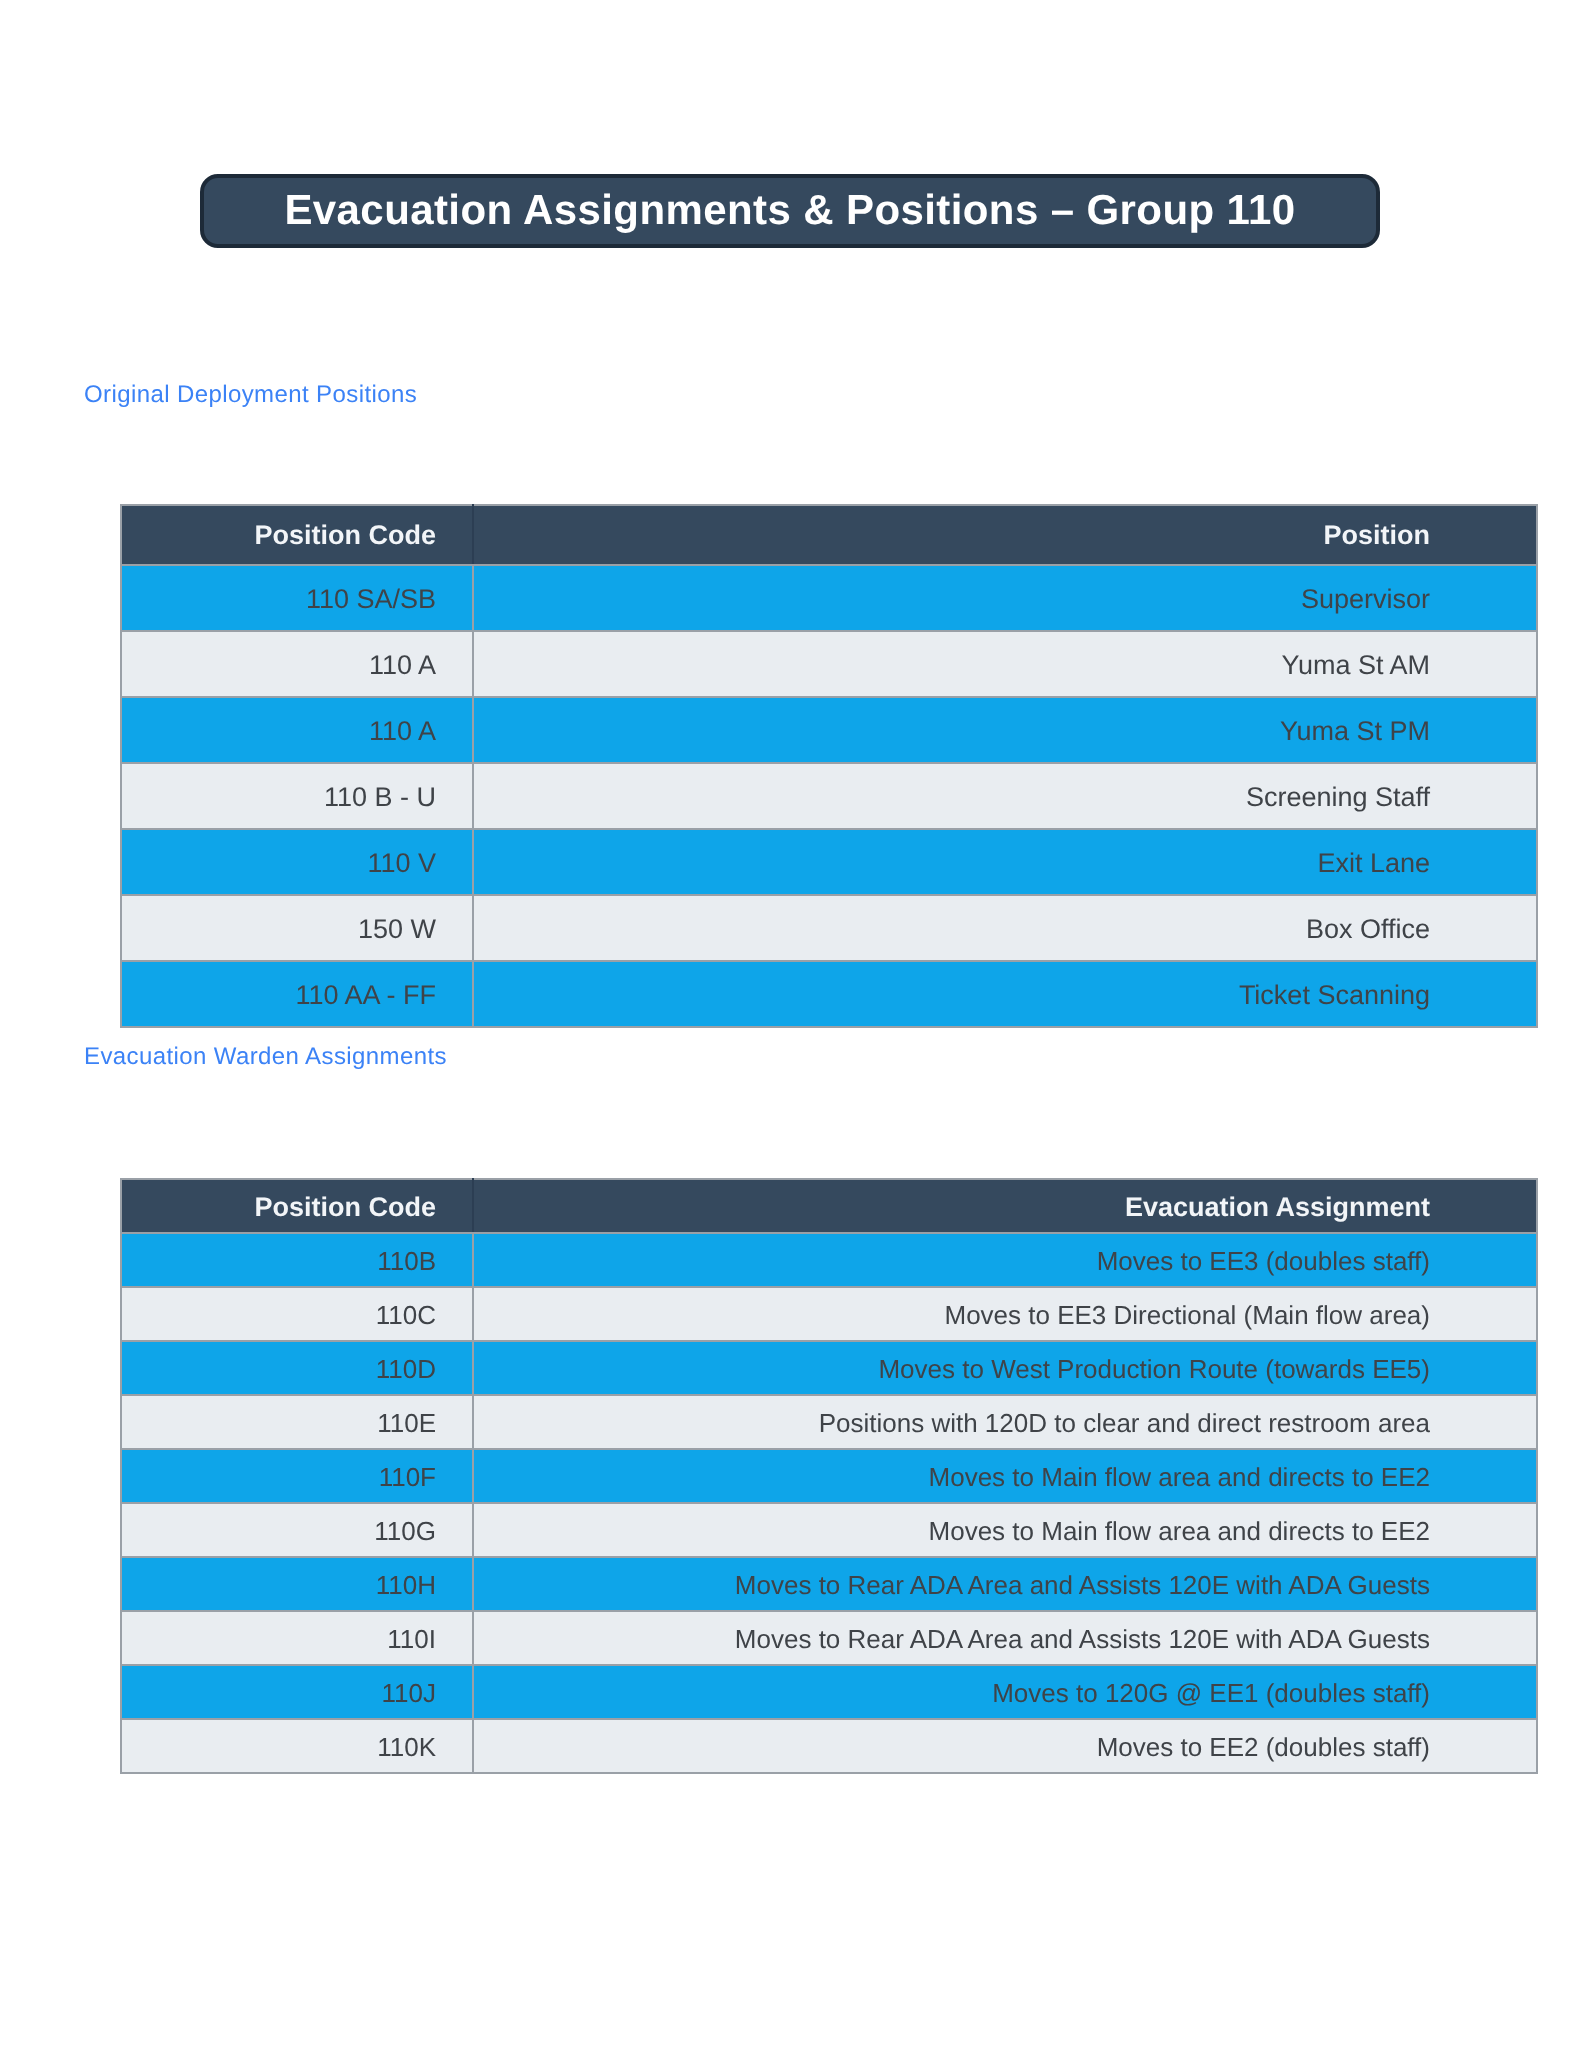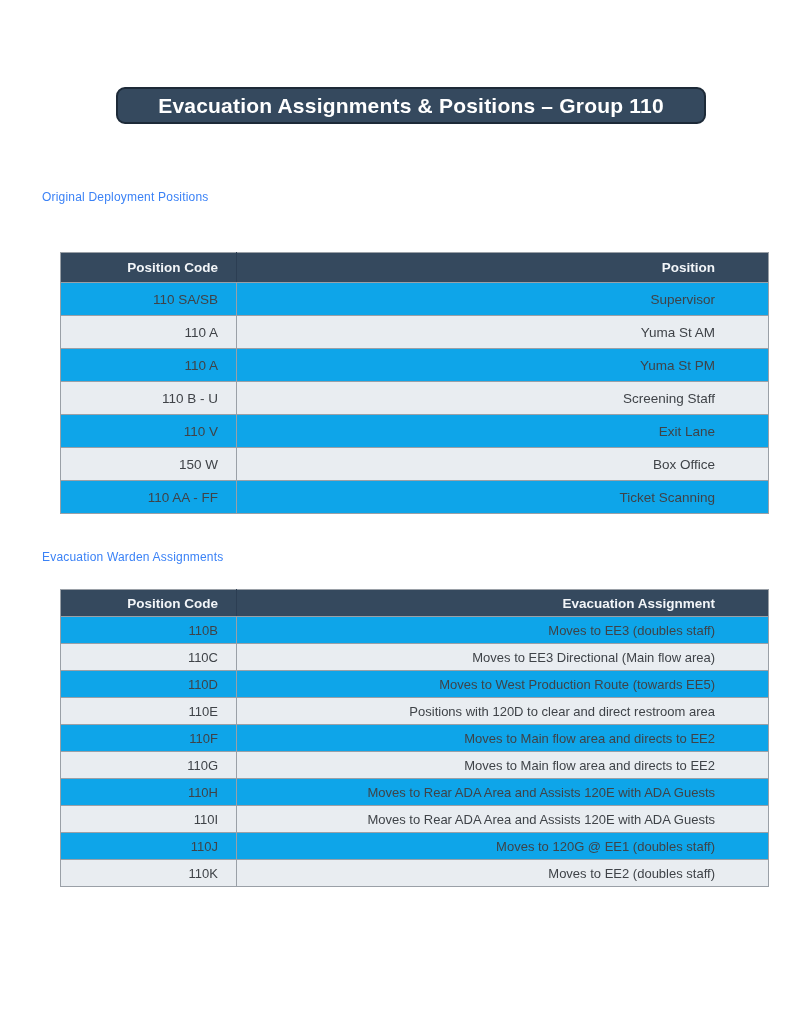--- a/index.html
+++ b/index.html
@@ -5,38 +5,38 @@
   html, body { margin:0; padding:0; }
   body {
     width:791px; height:1023px;
     background:#ffffff;
     position:relative;
     font-family:"Liberation Sans","DejaVu Sans",sans-serif;
     overflow:hidden;
   }
 
   .banner {
-    position:absolute; left:116px; top:87px;
+    position:absolute; left:100px; top:87px;
     width:590px; height:37px; box-sizing:border-box;
     background:#35495e;
     border:2px solid #1d2a38;
     border-radius:9px;
     display:flex; align-items:center; justify-content:center;
     color:#ffffff; font-weight:bold; font-size:21px;
     letter-spacing:0.2px;
     white-space:nowrap;
   }
 
   .section-heading {
     position:absolute; left:42px; margin:0;
     font-size:12px; font-weight:normal; color:#3b82f6;
     letter-spacing:0.2px;
   }
   #heading-1 { top:190px; }
-  #heading-2 { top:550px; }
+  #heading-2 { top:521px; }
 
   table.data-table {
     position:absolute; left:60px; width:708px;
     border-collapse:collapse; table-layout:fixed;
   }
   #table-1 { top:252px; }
   #table-2 { top:589px; }
 
   .data-table th, .data-table td {
     border:1px solid #9aa0a7;

